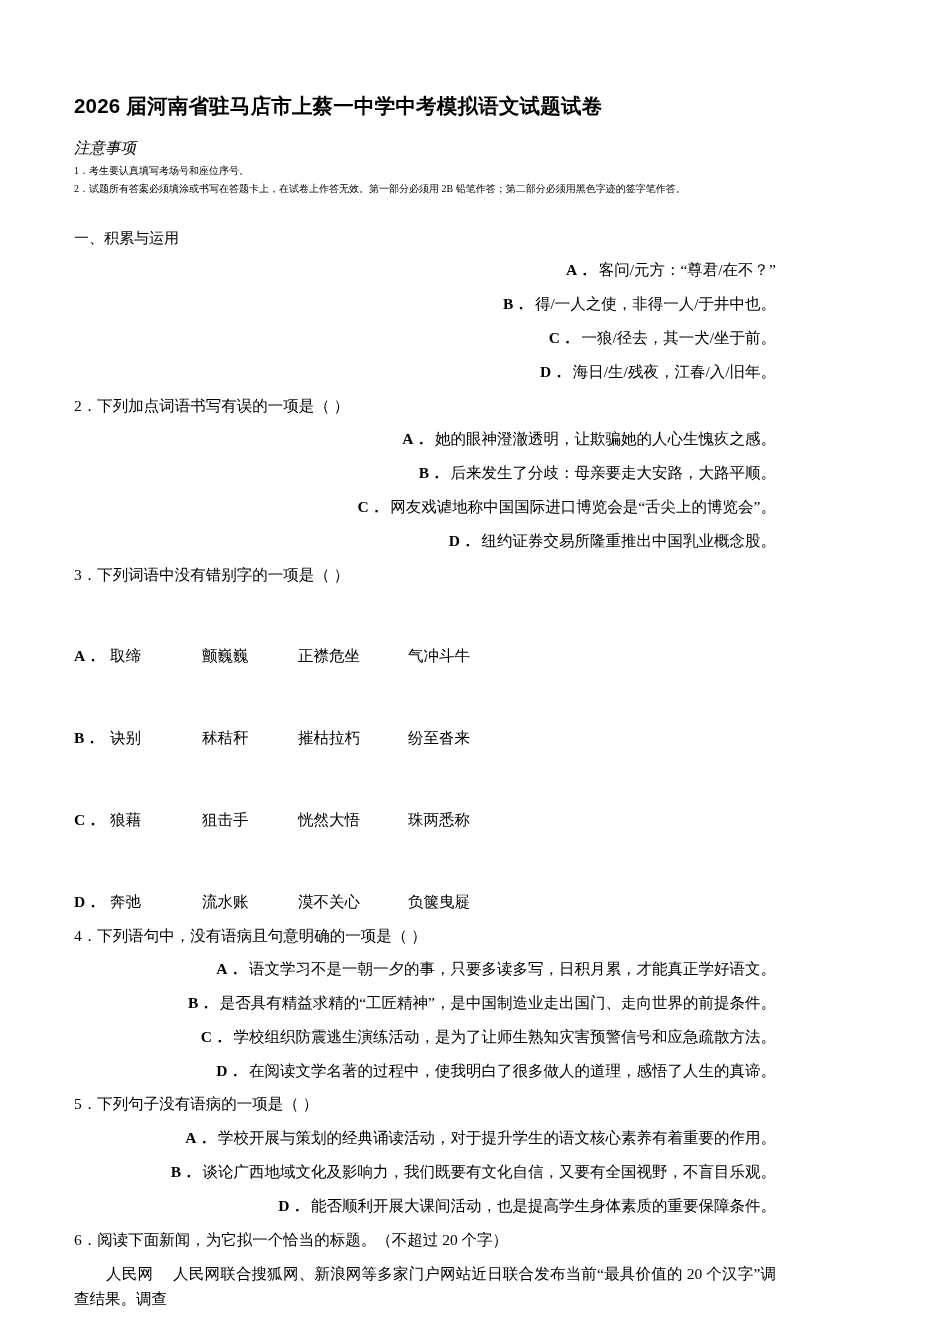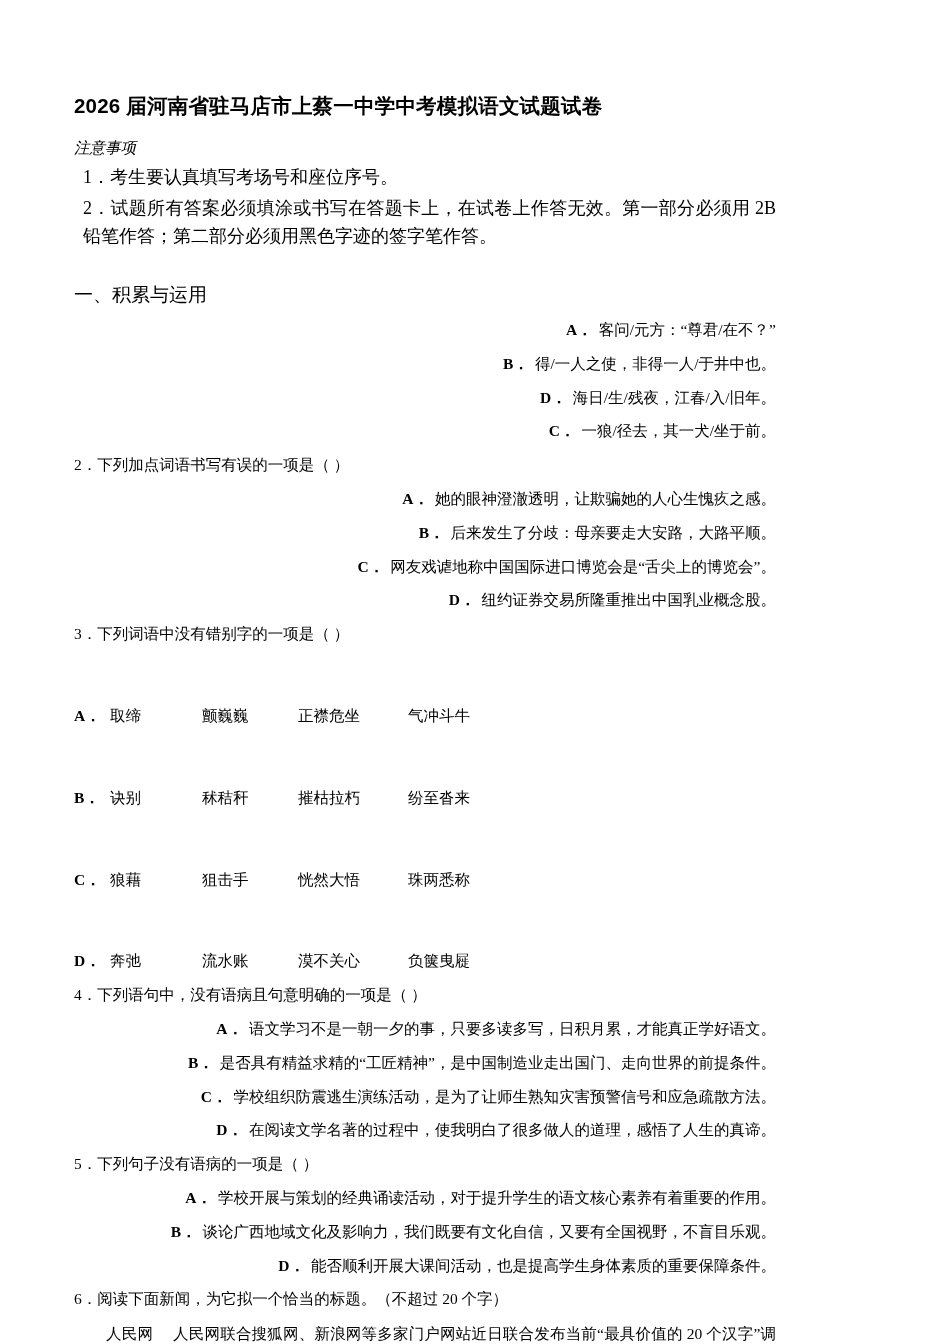--- a/index.html
+++ b/index.html
@@ -28,27 +28,27 @@
     margin: 0 0 16px 0;
     letter-spacing: 0.2px;
   }
   .notice-heading {
     font-size: 15.5px;
     margin: 10px 0 4px 0;
     line-height: 1.5;
     font-style: italic;
   }
   .notice-line {
-    font-size: 18px;
+    font-size: 10px;
     line-height: 1.58;
-    margin: 0 0 2px 9px;
+    margin: 0 0 2px 0;
     text-align: justify;
   }
   .section-heading {
-    font-size: 19px;
+    font-size: 15px;
     margin: 30px 0 6px 0;
     line-height: 1.5;
   }
   .q-stem {
     font-size: 15.5px;
     line-height: 1.6;
     margin: 9px 0 4px 0;
   }
   .q-num {
     font-family: "Liberation Serif", serif;
@@ -104,22 +104,22 @@
   <h1 class="doc-title">2026 届河南省驻马店市上蔡一中学中考模拟语文试题试卷</h1>
 
   <div class="notice-heading">注意事项</div>
   <p class="notice-line">1．考生要认真填写考场号和座位序号。</p>
   <p class="notice-line">2．试题所有答案必须填涂或书写在答题卡上，在试卷上作答无效。第一部分必须用 2B 铅笔作答；第二部分必须用黑色字迹的签字笔作答。</p>
 
   <div class="section-heading">一、积累与运用</div>
 
   <p class="opt"><span class="opt-label">A．</span><span>客问/元方：“尊君/在不？”</span></p>
   <p class="opt"><span class="opt-label">B．</span><span>得/一人之使，非得一人/于井中也。</span></p>
+  <p class="opt"><span class="opt-label">C．</span><span>一狼/径去，其一犬/坐于前。</span></p>
   <p class="opt"><span class="opt-label">D．</span><span>海日/生/残夜，江春/入/旧年。</span></p>
-  <p class="opt"><span class="opt-label">C．</span><span>一狼/径去，其一犬/坐于前。</span></p>
 
   <p class="q-stem"><span class="q-num">2．</span><span>下列加点词语书写有误的一项是（        ）</span></p>
   <p class="opt"><span class="opt-label">A．</span><span>她的眼神澄澈透明，让欺骗她的人心生愧疚之感。</span></p>
   <p class="opt"><span class="opt-label">B．</span><span>后来发生了分歧：母亲要走大安路，大路平顺。</span></p>
   <p class="opt"><span class="opt-label">C．</span><span>网友戏谑地称中国国际进口博览会是“舌尖上的博览会”。</span></p>
   <p class="opt"><span class="opt-label">D．</span><span>纽约证券交易所隆重推出中国乳业概念股。</span></p>
 
   <p class="q-stem"><span class="q-num">3．</span><span>下列词语中没有错别字的一项是（        ）</span></p>
   <div class="opt-cols">
     <span class="opt-label">A．</span>

